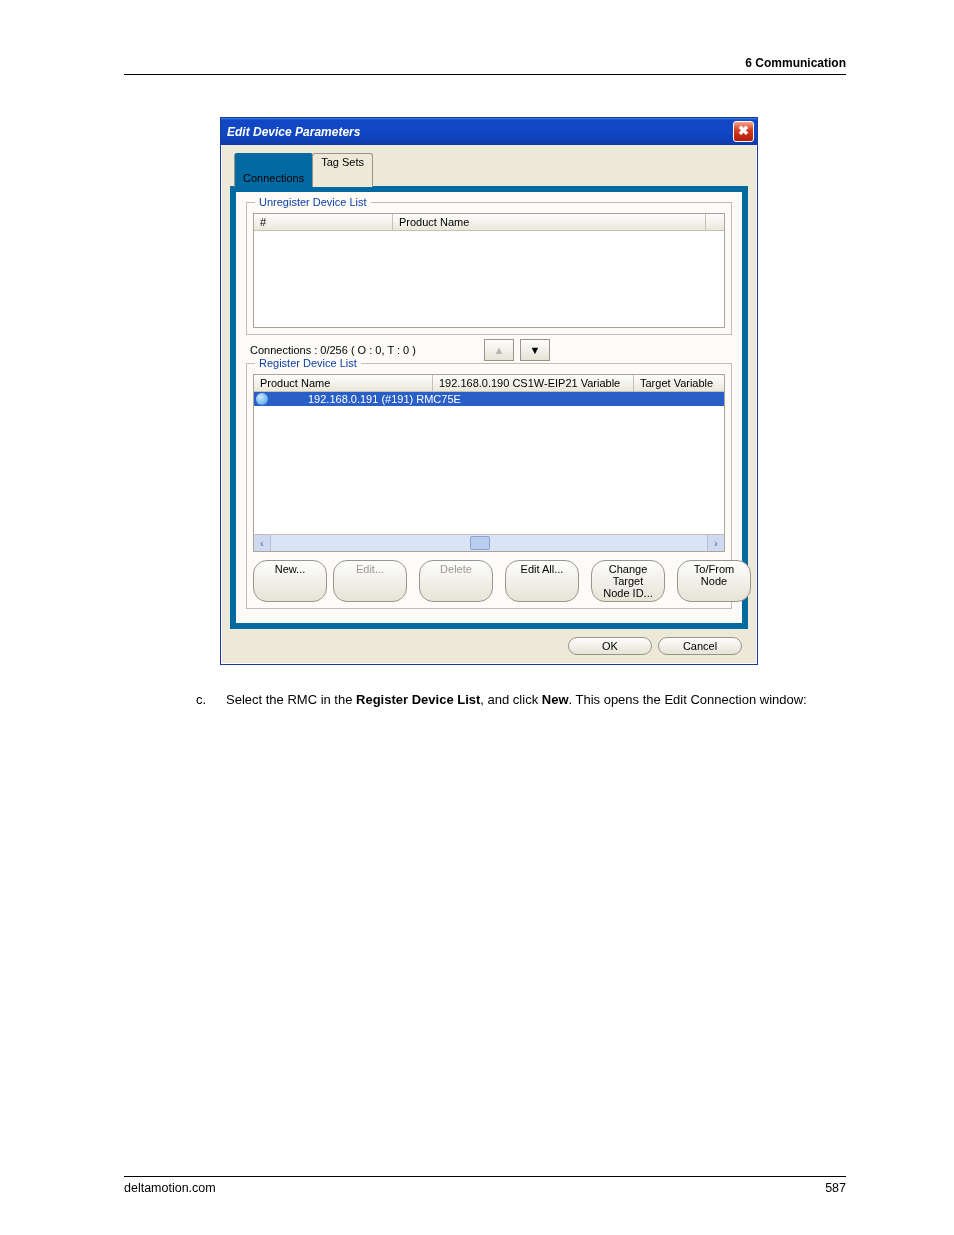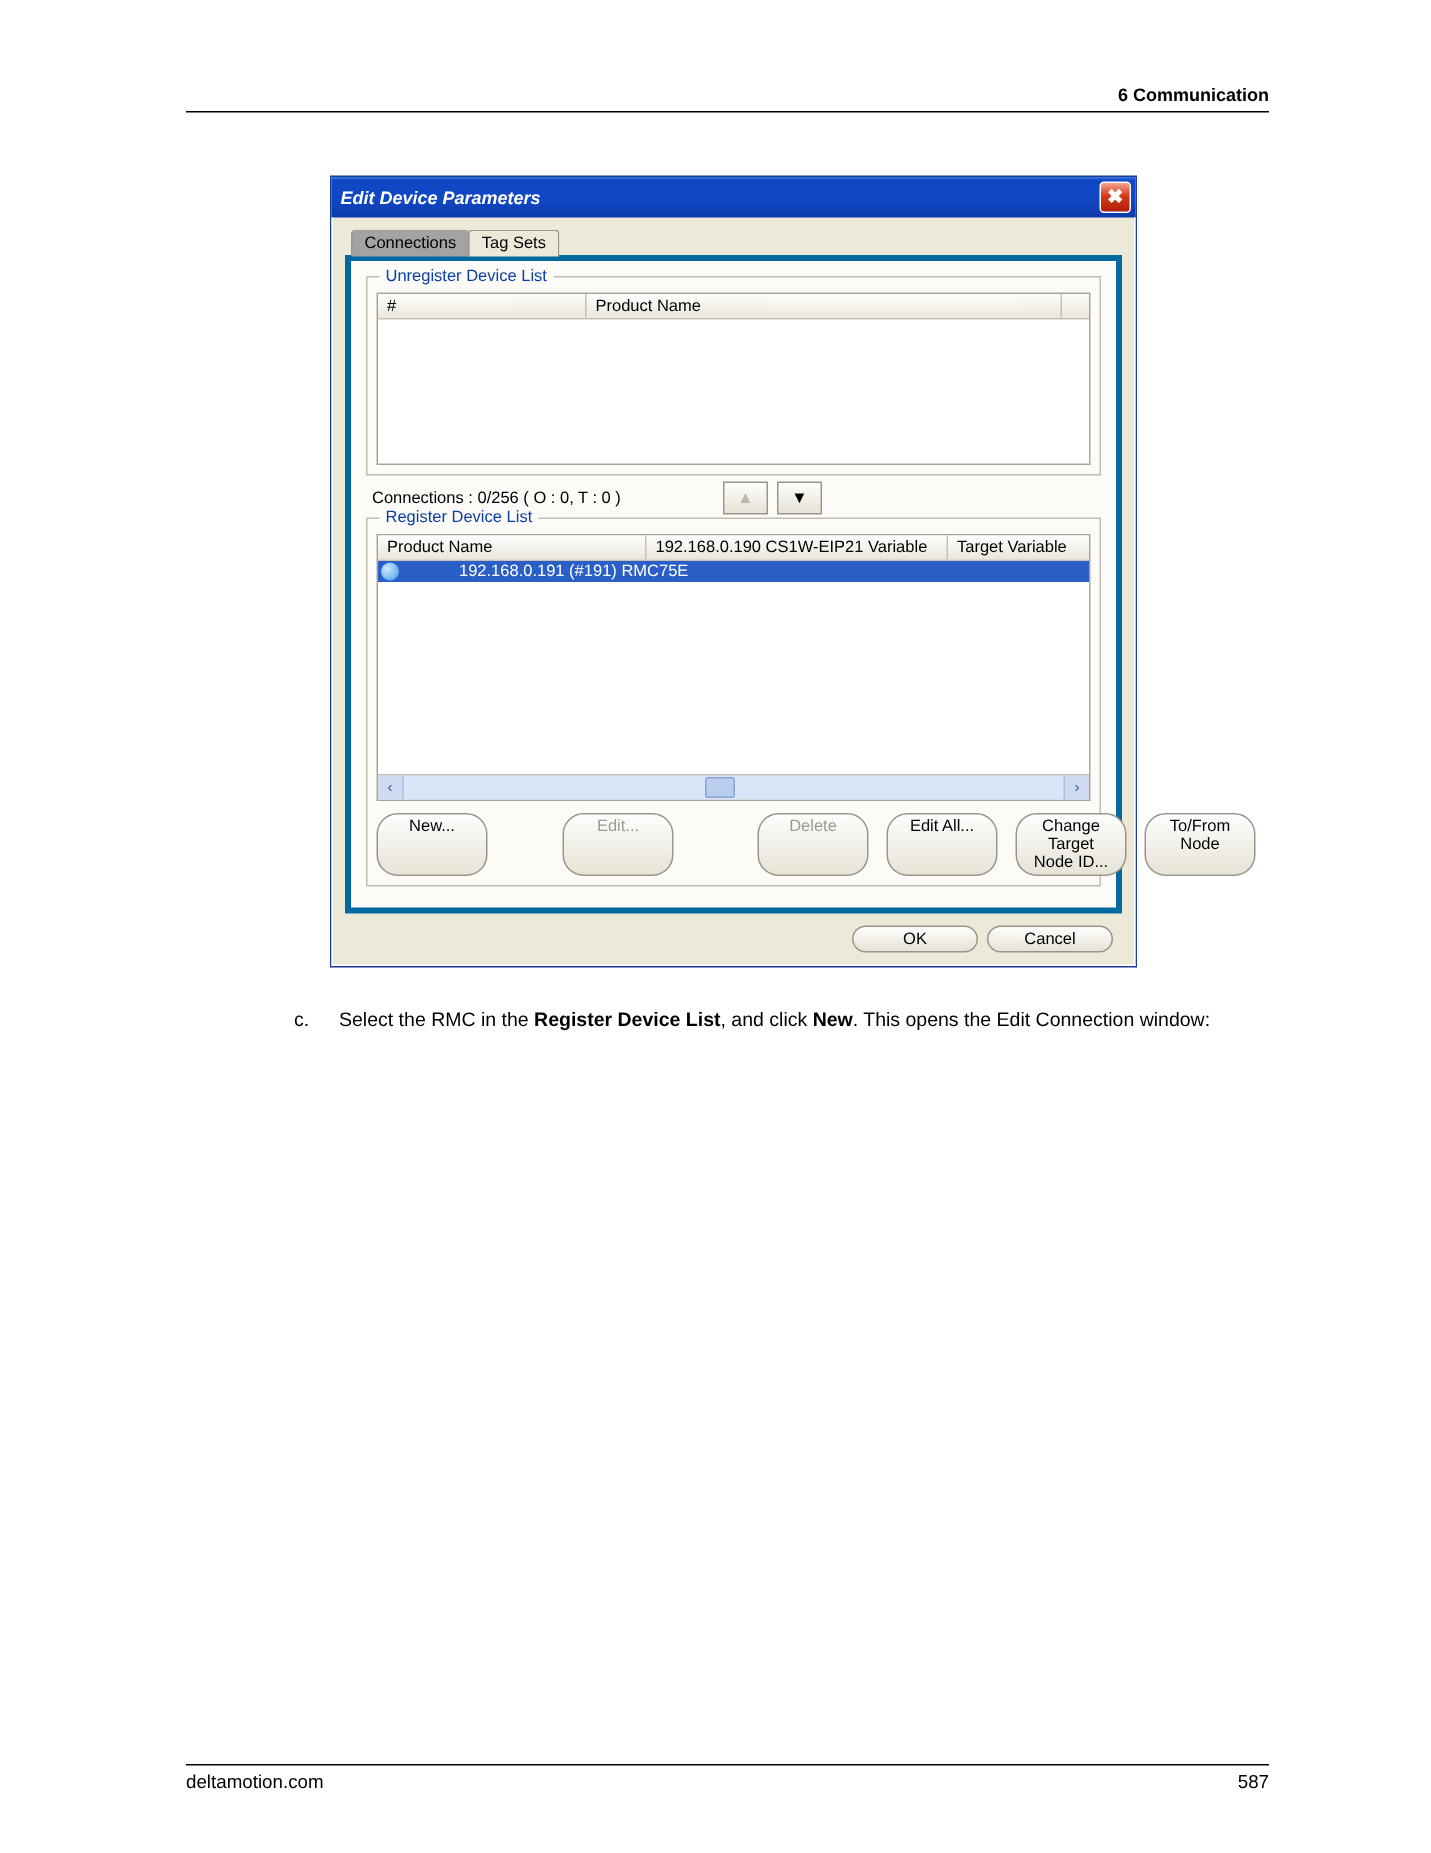--- a/index.html
+++ b/index.html
@@ -71,27 +71,27 @@
     border-bottom: none;
     background: #ece9d8;
     padding: 2px 8px 3px 8px;
     font-size: 11px;
     margin-right: -1px;
     position: relative;
     border-top-left-radius: 3px;
     border-top-right-radius: 3px;
   }
   .tab.active {
-    background: #a3a3a3;
+    background: #0369a1;
     z-index: 2;
-    border-top: 2px solid #a3a3a3;
-    padding-top: 1px;
+    border-top: 2px solid #0369a1;
+    padding-top: 17px;
   }
   .tab-panel {
-    border: 4px solid #0369a1;
+    border: 6px solid #0369a1;
     background: #fcfbf8;
     margin-top: -1px;
     padding: 10px 10px 10px 10px;
   }
   .groupbox {
     border: 1px solid #c0bdb2;
     position: relative;
     padding: 10px 6px 6px 6px;
     background: #fcfbf8;
     margin-bottom: 4px;
@@ -174,21 +174,21 @@
   .btn-row { display: flex; gap: 6px; margin-top: 8px; }
   .btn {
     background: linear-gradient(to bottom, #fdfdfd, #e6e3d6);
     border: 1px solid #9a958a;
     border-radius: 14px;
     padding: 2px 10px;
     font-size: 11px;
     min-width: 52px;
     text-align: center;
   }
-  .btn.disabled { color: #9c998f; margin-left: 44px; }
+  .btn.disabled { color: #9c998f; }
   .btn-row .spacer8 { width: 8px; }
   .btn-row .spacer-flex { flex: 1; }
   .bottom-row {
     display: flex; justify-content: flex-end; gap: 6px;
     padding: 8px 6px 2px 0;
   }
   .bottom-row .btn { min-width: 62px; }
   
   .instruction {
     margin: 26px 0 0 72px;

